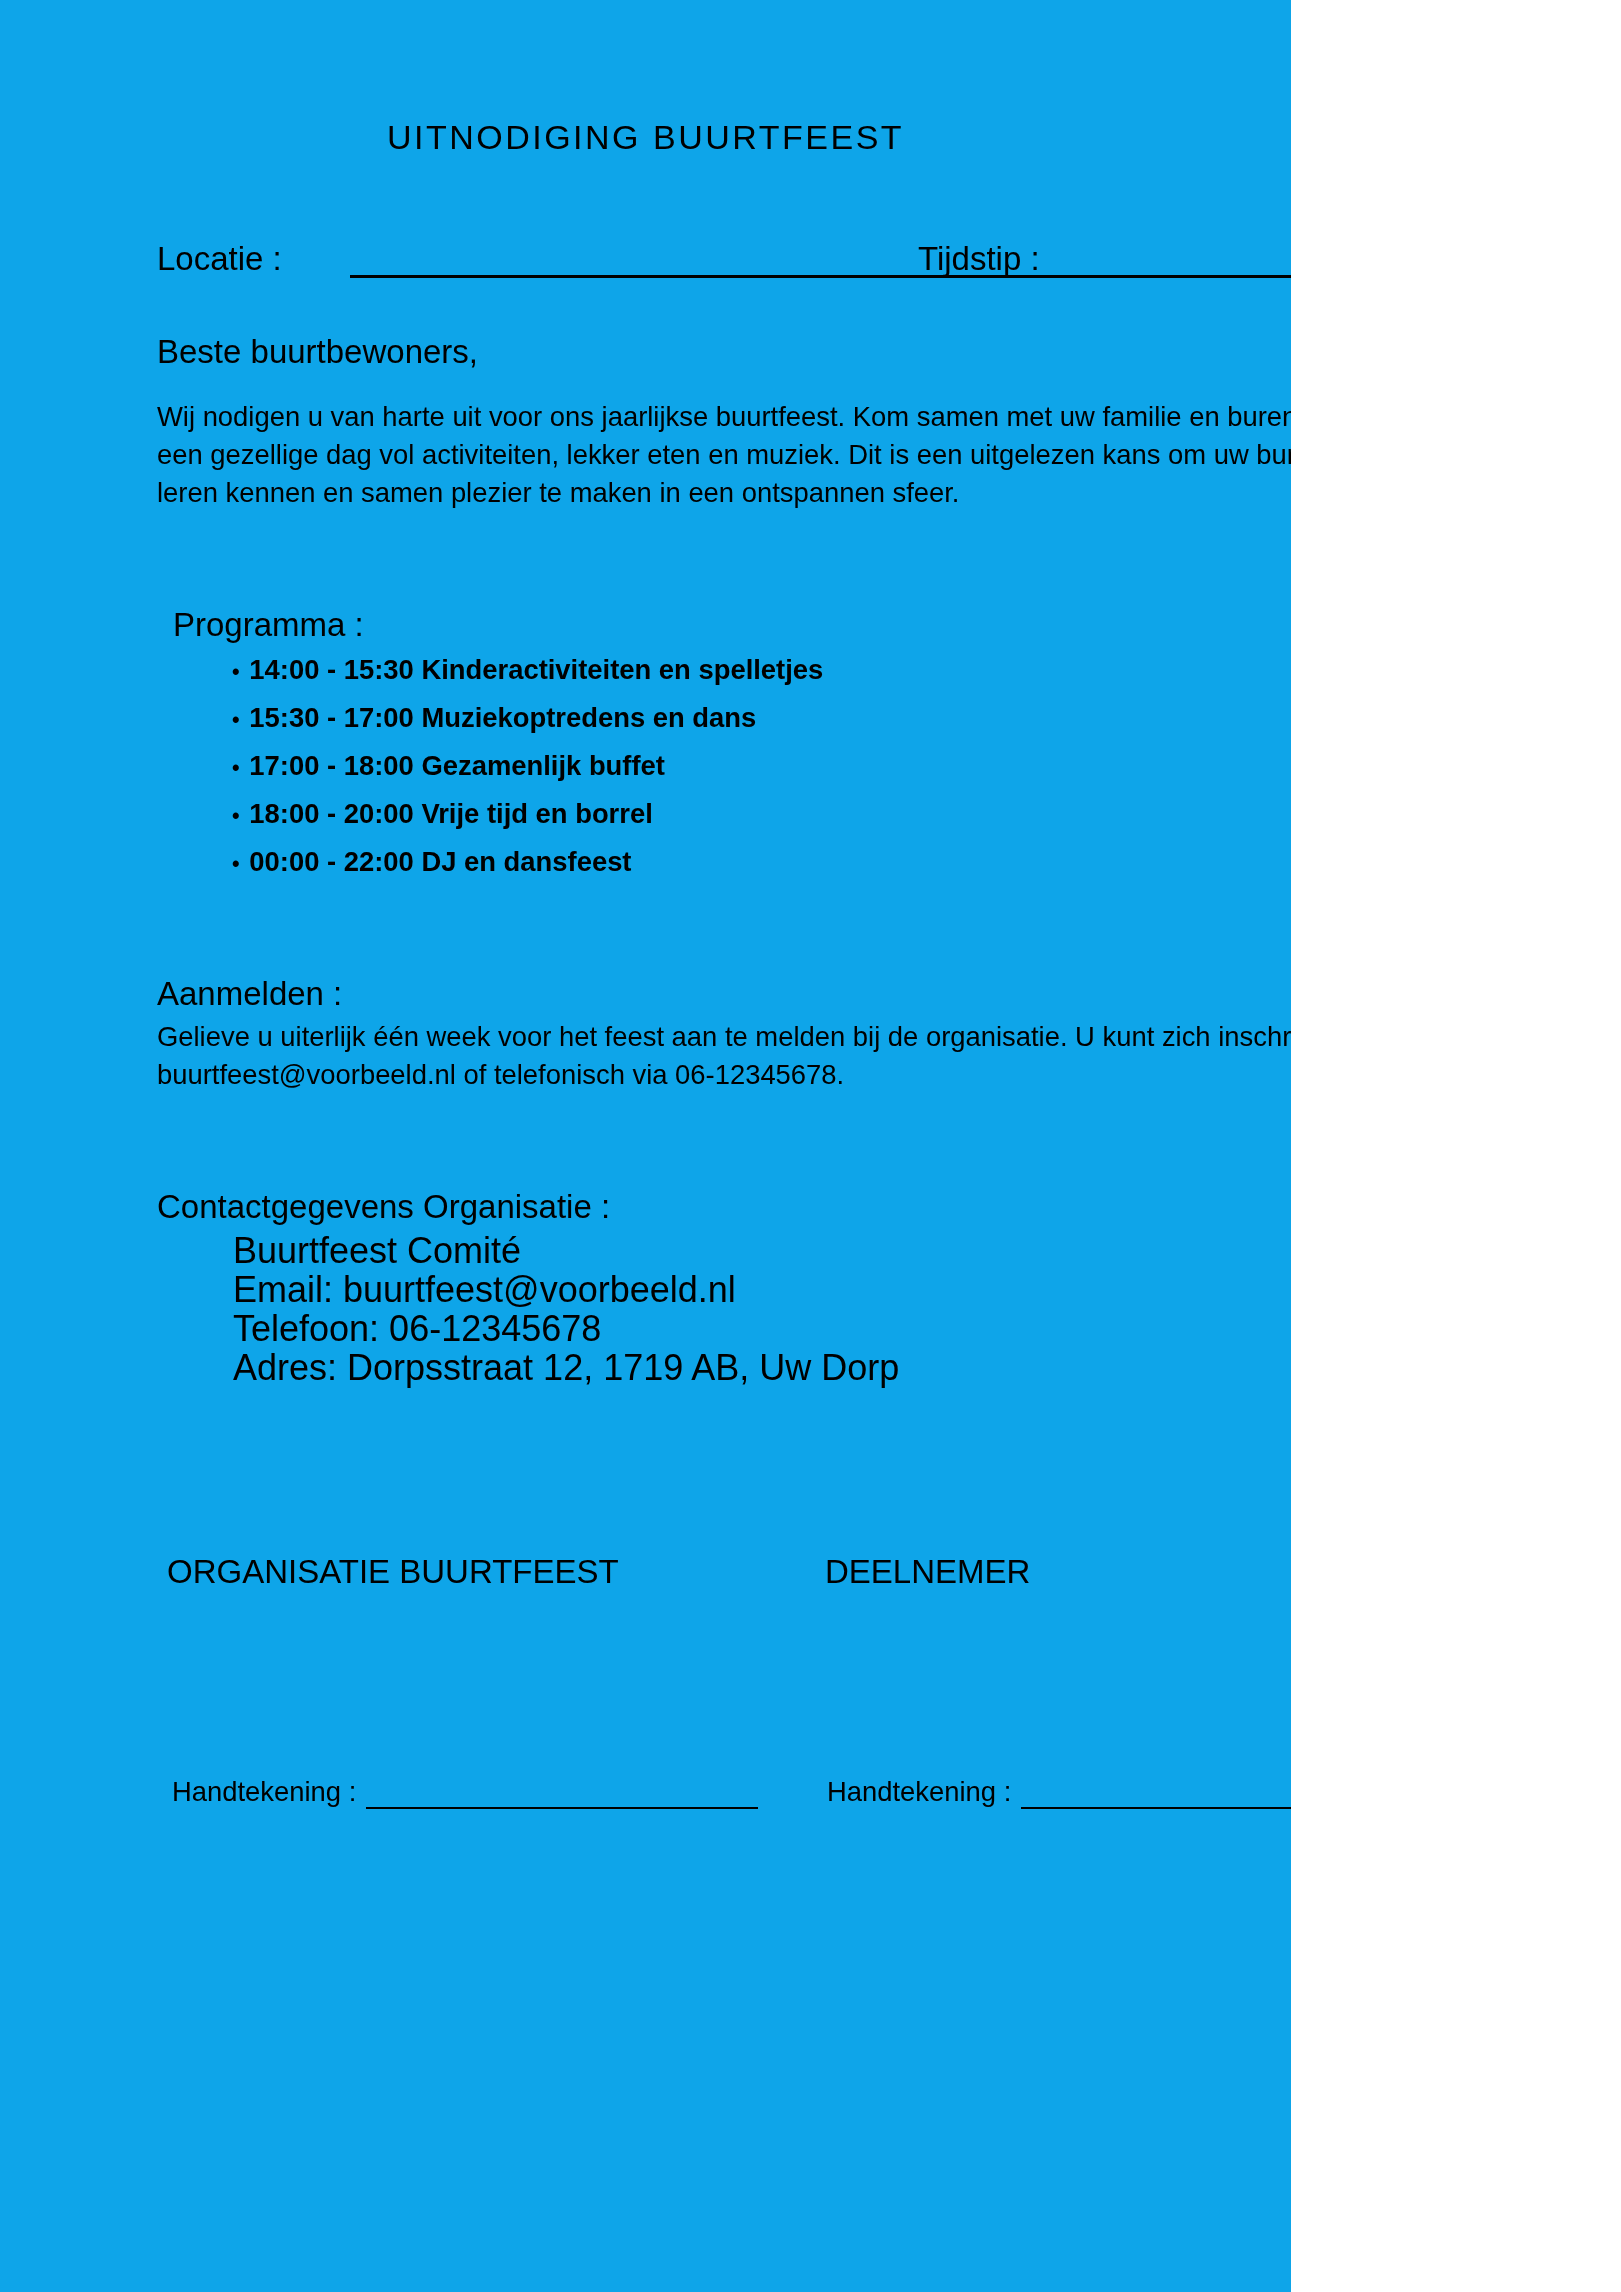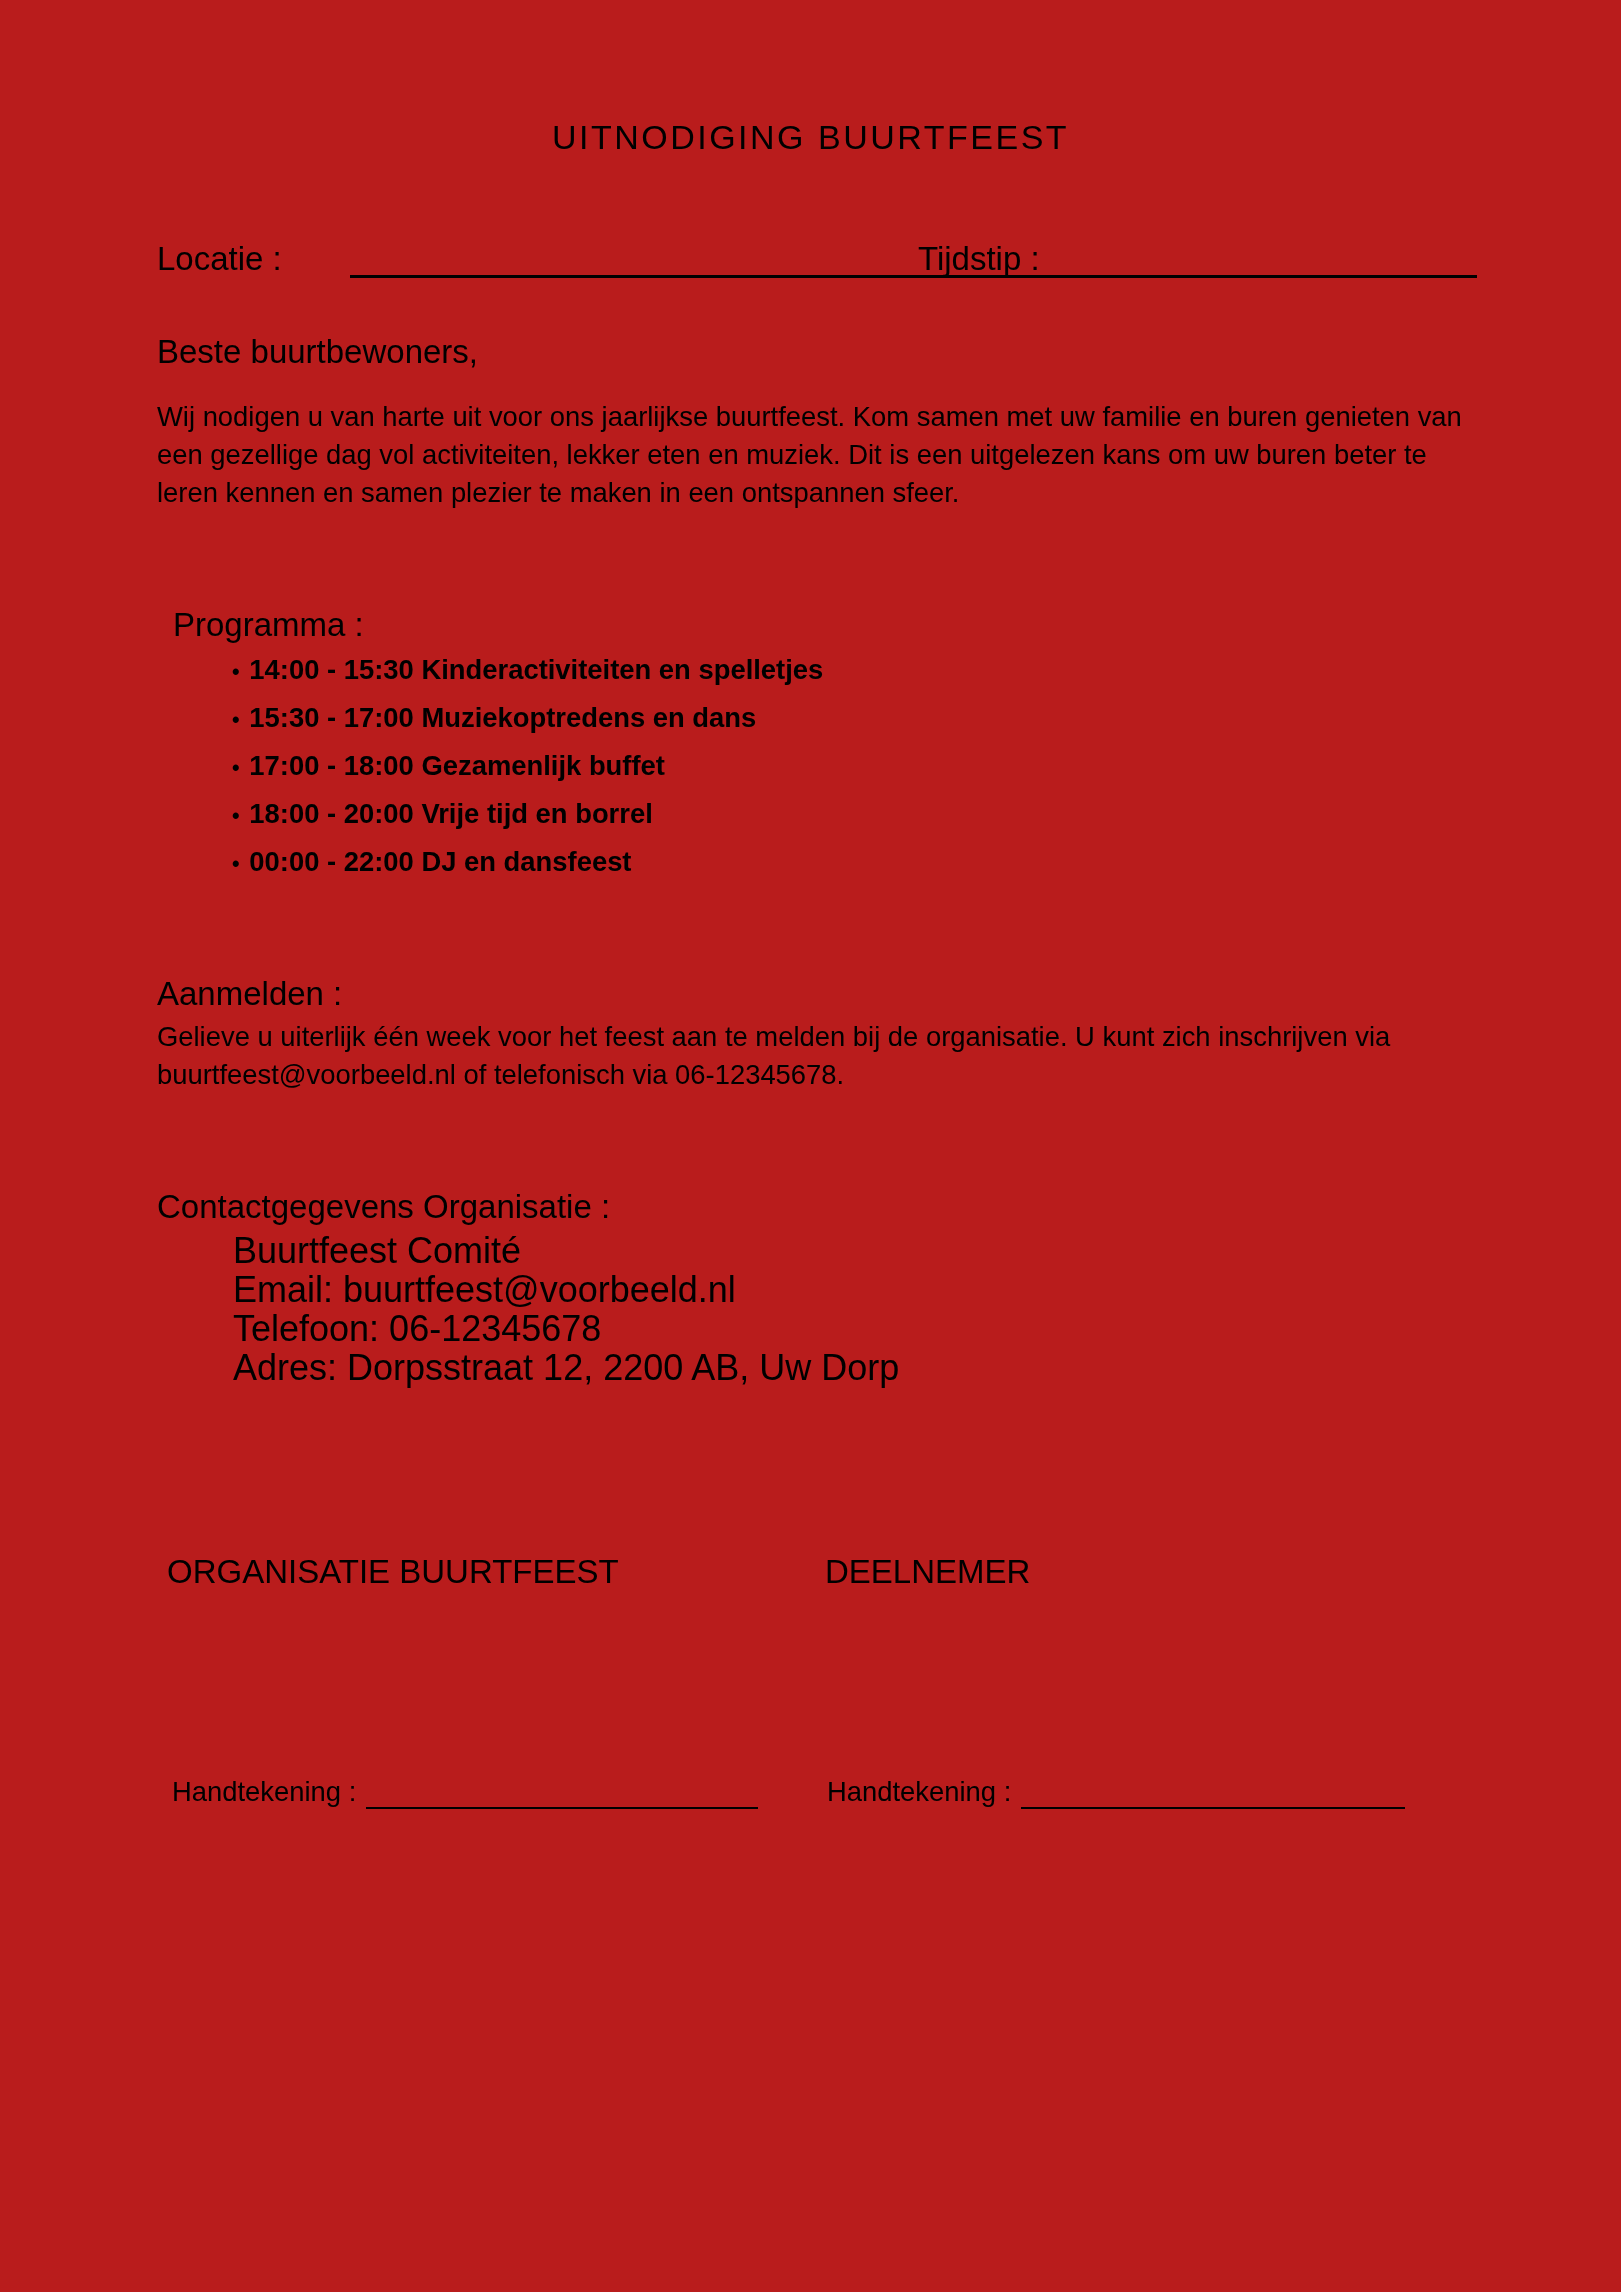--- a/index.html
+++ b/index.html
@@ -2,23 +2,23 @@
 <html><head>
 <meta charset="utf-8">
 <style>
   html, body {
     margin: 0;
     padding: 0;
     background: #ffffff;
   }
   .page {
     position: relative;
-    width: 1621px;
+    width: 1291px;
     height: 2293px;
-    background: #b91c1c;
+    background: #0ea5e9;
     color: #000000;
     font-family: "Liberation Sans", "DejaVu Sans", sans-serif;
     overflow: hidden;
   }
   .title {
     position: absolute;
     left: 0;
     right: 0;
     top: 118px;
     margin: 0;
@@ -106,21 +106,21 @@
   </div>
 
   <span class="txt" style="left:157px; top:978px;">Aanmelden :</span>
   <p class="para" style="left:157px; top:1018px; width:1308px;">Gelieve u uiterlijk één week voor het feest aan te melden bij de organisatie. U kunt zich inschrijven via buurtfeest@voorbeeld.nl of telefonisch via 06-12345678.</p>
 
   <span class="txt" style="left:157px; top:1191px;">Contactgegevens Organisatie :</span>
   <div class="contact-lines" style="left:233px; top:1231px;">
     <div class="contact-line">Buurtfeest Comité</div>
     <div class="contact-line">Email: buurtfeest@voorbeeld.nl</div>
     <div class="contact-line">Telefoon: 06-12345678</div>
-    <div class="contact-line">Adres: Dorpsstraat 12, 2200 AB, Uw Dorp</div>
+    <div class="contact-line">Adres: Dorpsstraat 12, 1719 AB, Uw Dorp</div>
   </div>
 
   <span class="txt" style="left:167px; top:1556px;">ORGANISATIE BUURTFEEST</span>
   <span class="txt" style="left:825px; top:1556px;">DEELNEMER</span>
 
   <div class="sig" style="left:172px; top:1775px;">
     <span>Handtekening :</span><span class="sig-line"></span>
   </div>
   <div class="sig" style="left:827px; top:1775px;">
     <span>Handtekening :</span><span class="sig-line" style="width:384px;"></span>

